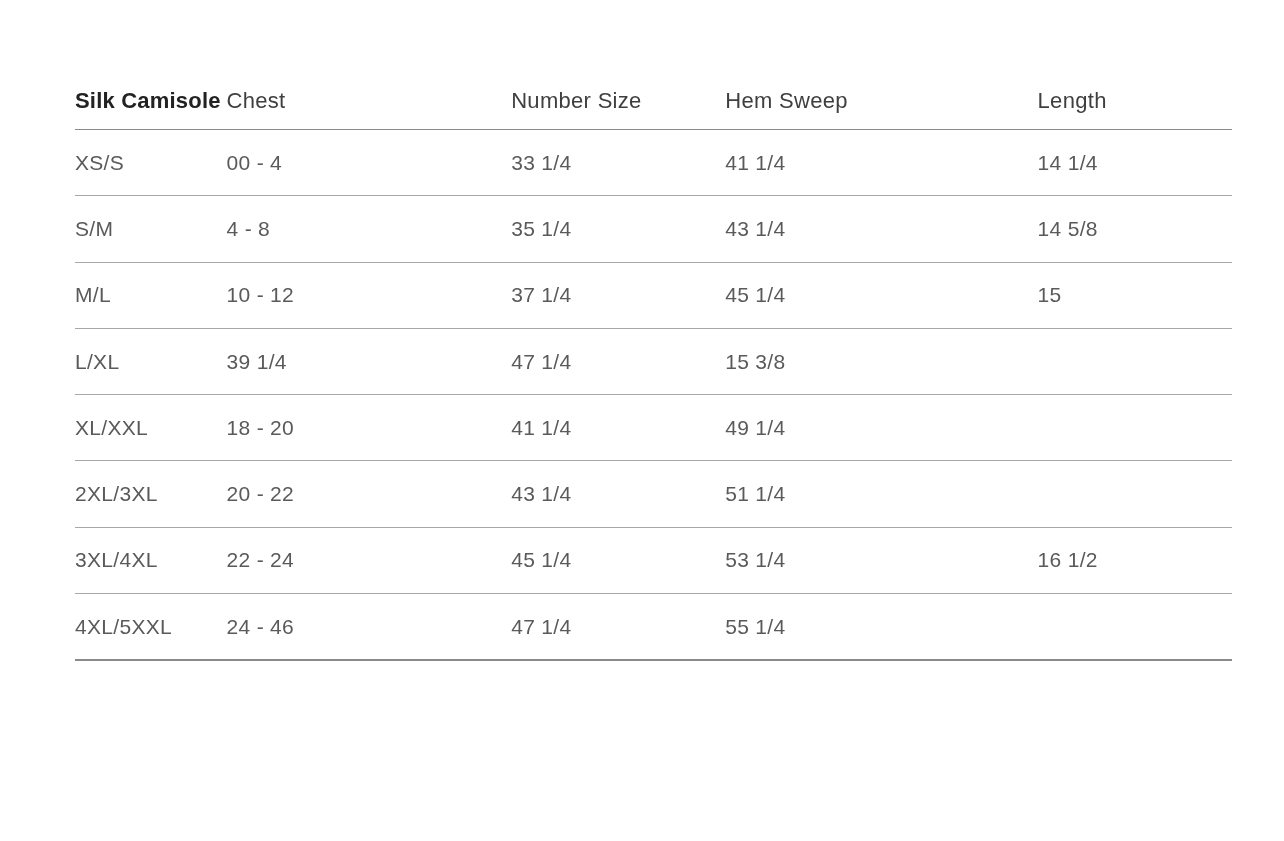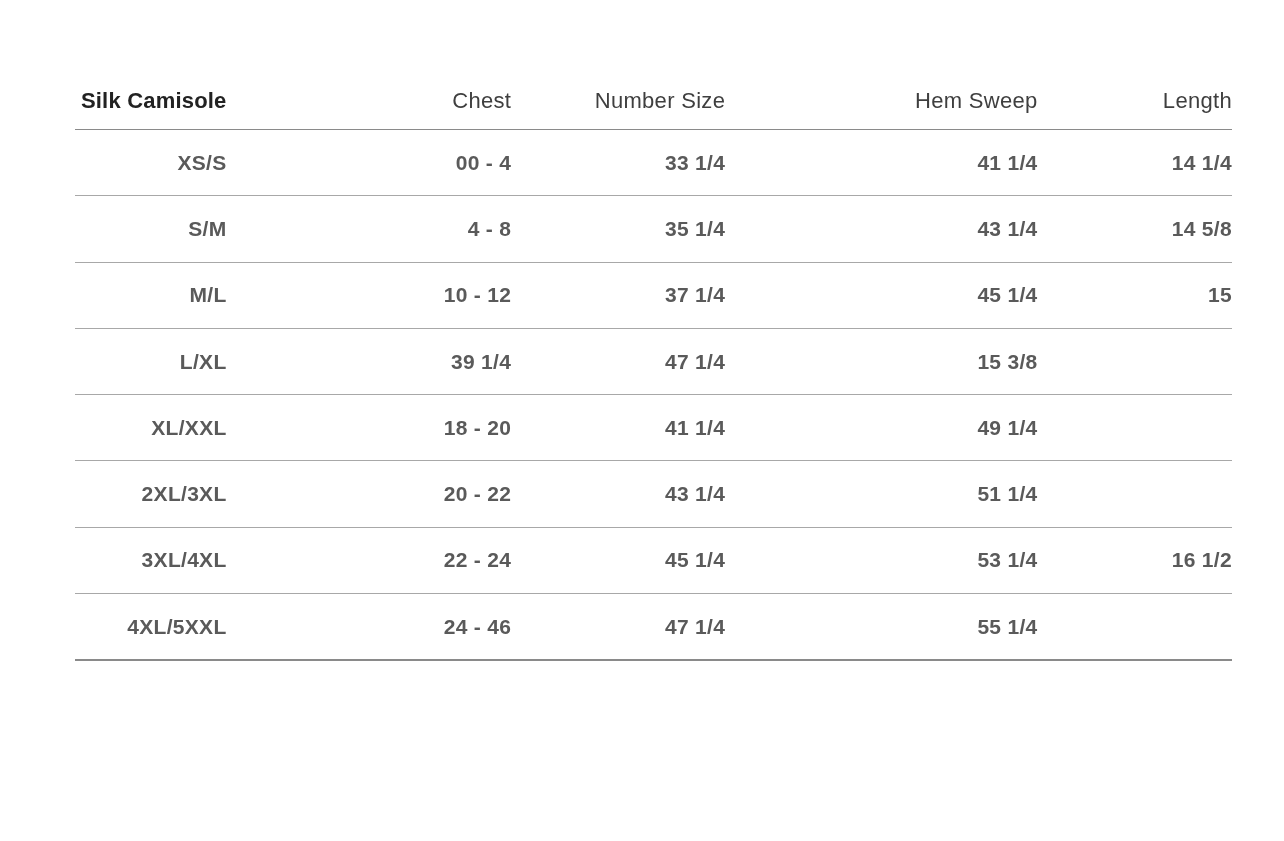--- a/index.html
+++ b/index.html
@@ -30,37 +30,37 @@
     border-bottom: 1px solid var(--strong-rule, #8f8f8f);
   }
   .body-row {
     height: 65.3px;
     border-bottom: 1px solid var(--separator, #a8a8a8);
   }
   .body-row:last-child {
     border-bottom: 2px solid var(--strong-rule, #8a8a8a);
   }
   .cell {
-    text-align: right;
+    text-align: left;
     white-space: nowrap;
     letter-spacing: 0.3px;
   }
   .header-cell {
     font-size: 22px;
     font-weight: 400;
     color: var(--header-text, #3f3f3f);
   }
   .header-cell.emph {
     font-weight: 600;
     color: var(--header-emphasis-text, #222222);
     letter-spacing: 0.2px;
   }
   .body-cell {
     font-size: 21px;
-    font-weight: 700;
+    font-weight: 400;
     color: var(--cell-text, #5a5a5a);
   }
 </style>
 </head>
 <body style="background: rgb(255, 255, 255);">
 
 <div class="size-chart">
   <div class="row header-row">
       <div class="cell header-cell emph">Silk Camisole</div>
       <div class="cell header-cell">Chest</div>

